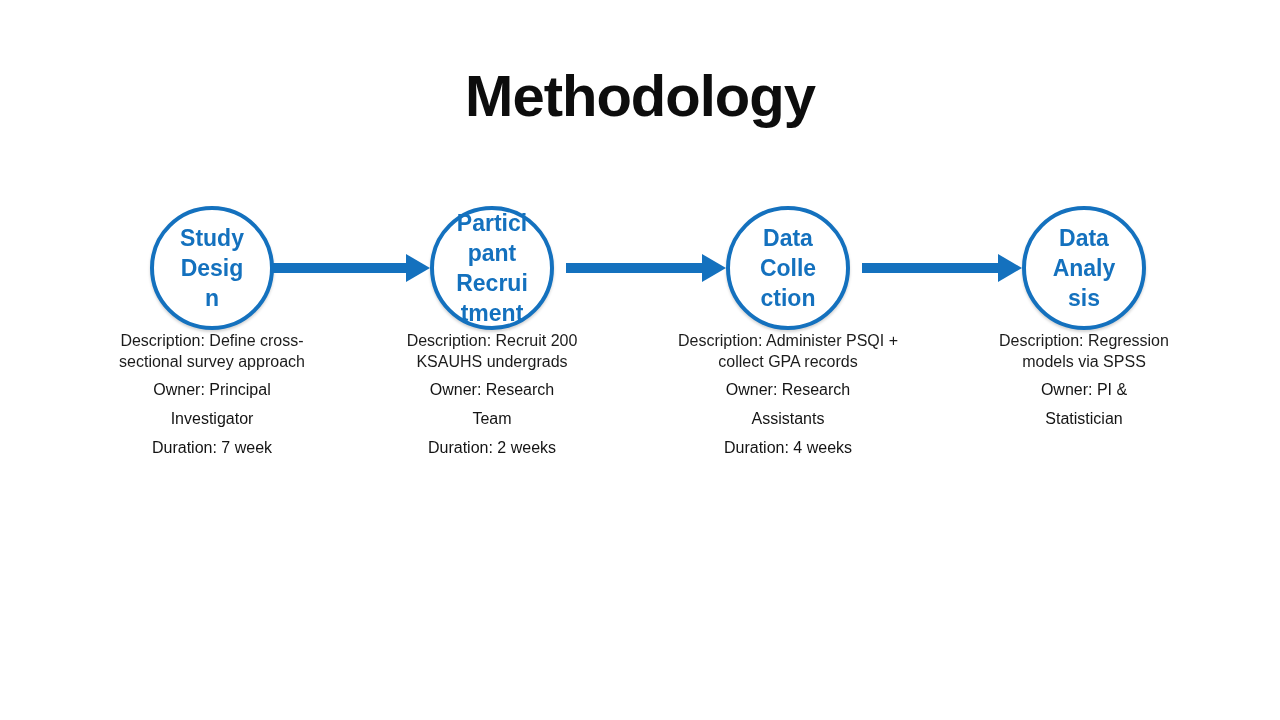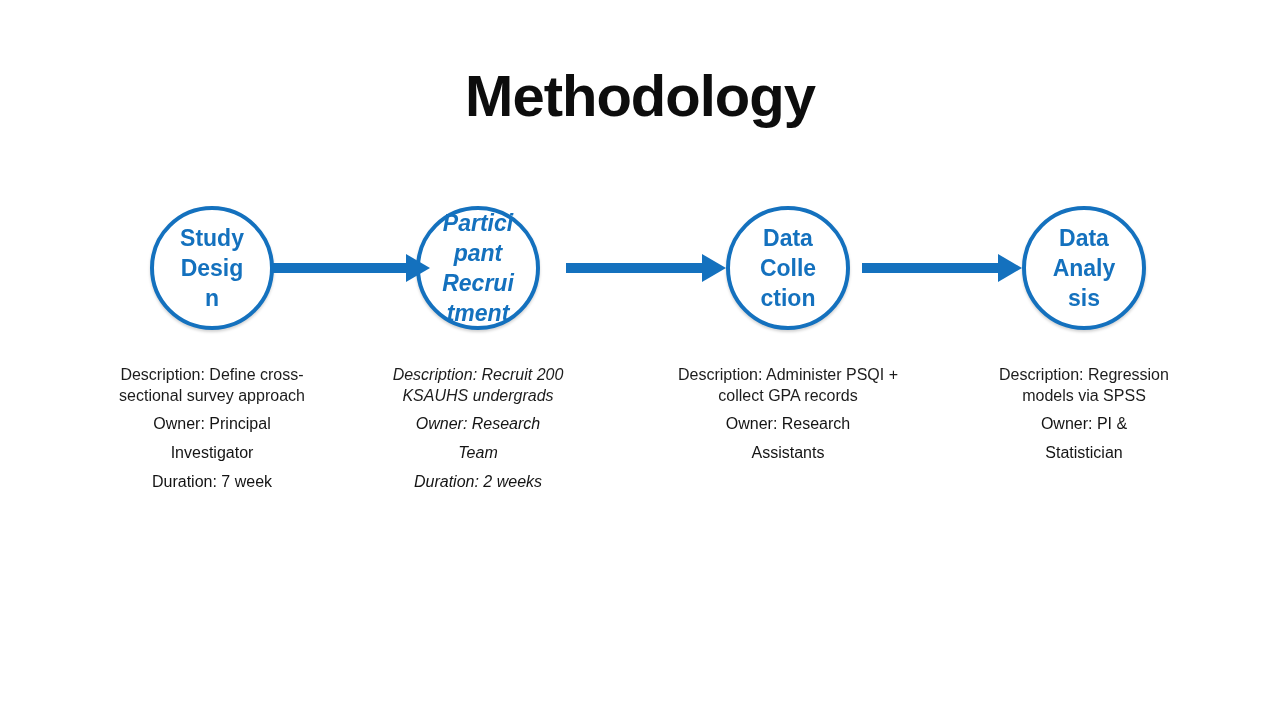--- a/index.html
+++ b/index.html
@@ -28,21 +28,21 @@
     letter-spacing: -1px;
     color: #0d0d0d;
   }
   .stage {
     position: absolute;
     top: 206px;
     width: 280px;
     text-align: center;
   }
   .stage.s0 { left: 72px; }
-  .stage.s1 { left: 338px; font-style: italic; }
+  .stage.s1 { left: 352px; }
   .stage.s2 { left: 648px; }
   .stage.s3 { left: 944px; }
   .circle {
     width: 124px; height: 124px;
     margin: 0 auto;
     border: 4px solid var(--accent);
     border-radius: 50%;
     background: #ffffff;
     display: flex;
     align-items: center;
@@ -50,21 +50,21 @@
     box-shadow: 0 2px 3px rgba(0,0,0,0.18);
   }
   .circle-label {
     white-space: pre-line;
     color: var(--accent);
     font-weight: 700;
     font-size: 23px;
     line-height: 30px;
     text-align: center;
   }
-  .info { margin-top: 34px; }
+  .info { }
   .desc {
     white-space: pre-line;
     font-size: 16px;
     line-height: 21px;
     color: #1c1c1c;
   }
   .owner, .duration {
     white-space: pre-line;
     font-size: 16px;
     line-height: 29px;
@@ -123,20 +123,21 @@
     <div class="circle">
       <span class="circle-label">Data
 Colle
 ction</span>
     </div>
     <div class="info">
       <div class="desc">Description: Administer PSQI +
 collect GPA records</div>
       <div class="owner">Owner: Research
 Assistants</div>
+      <div class="duration">Duration: 4 weeks</div>
     </div>
   </div>
 
   <div class="stage s3">
     <div class="circle">
       <span class="circle-label">Data
 Analy
 sis</span>
     </div>
     <div class="info">

